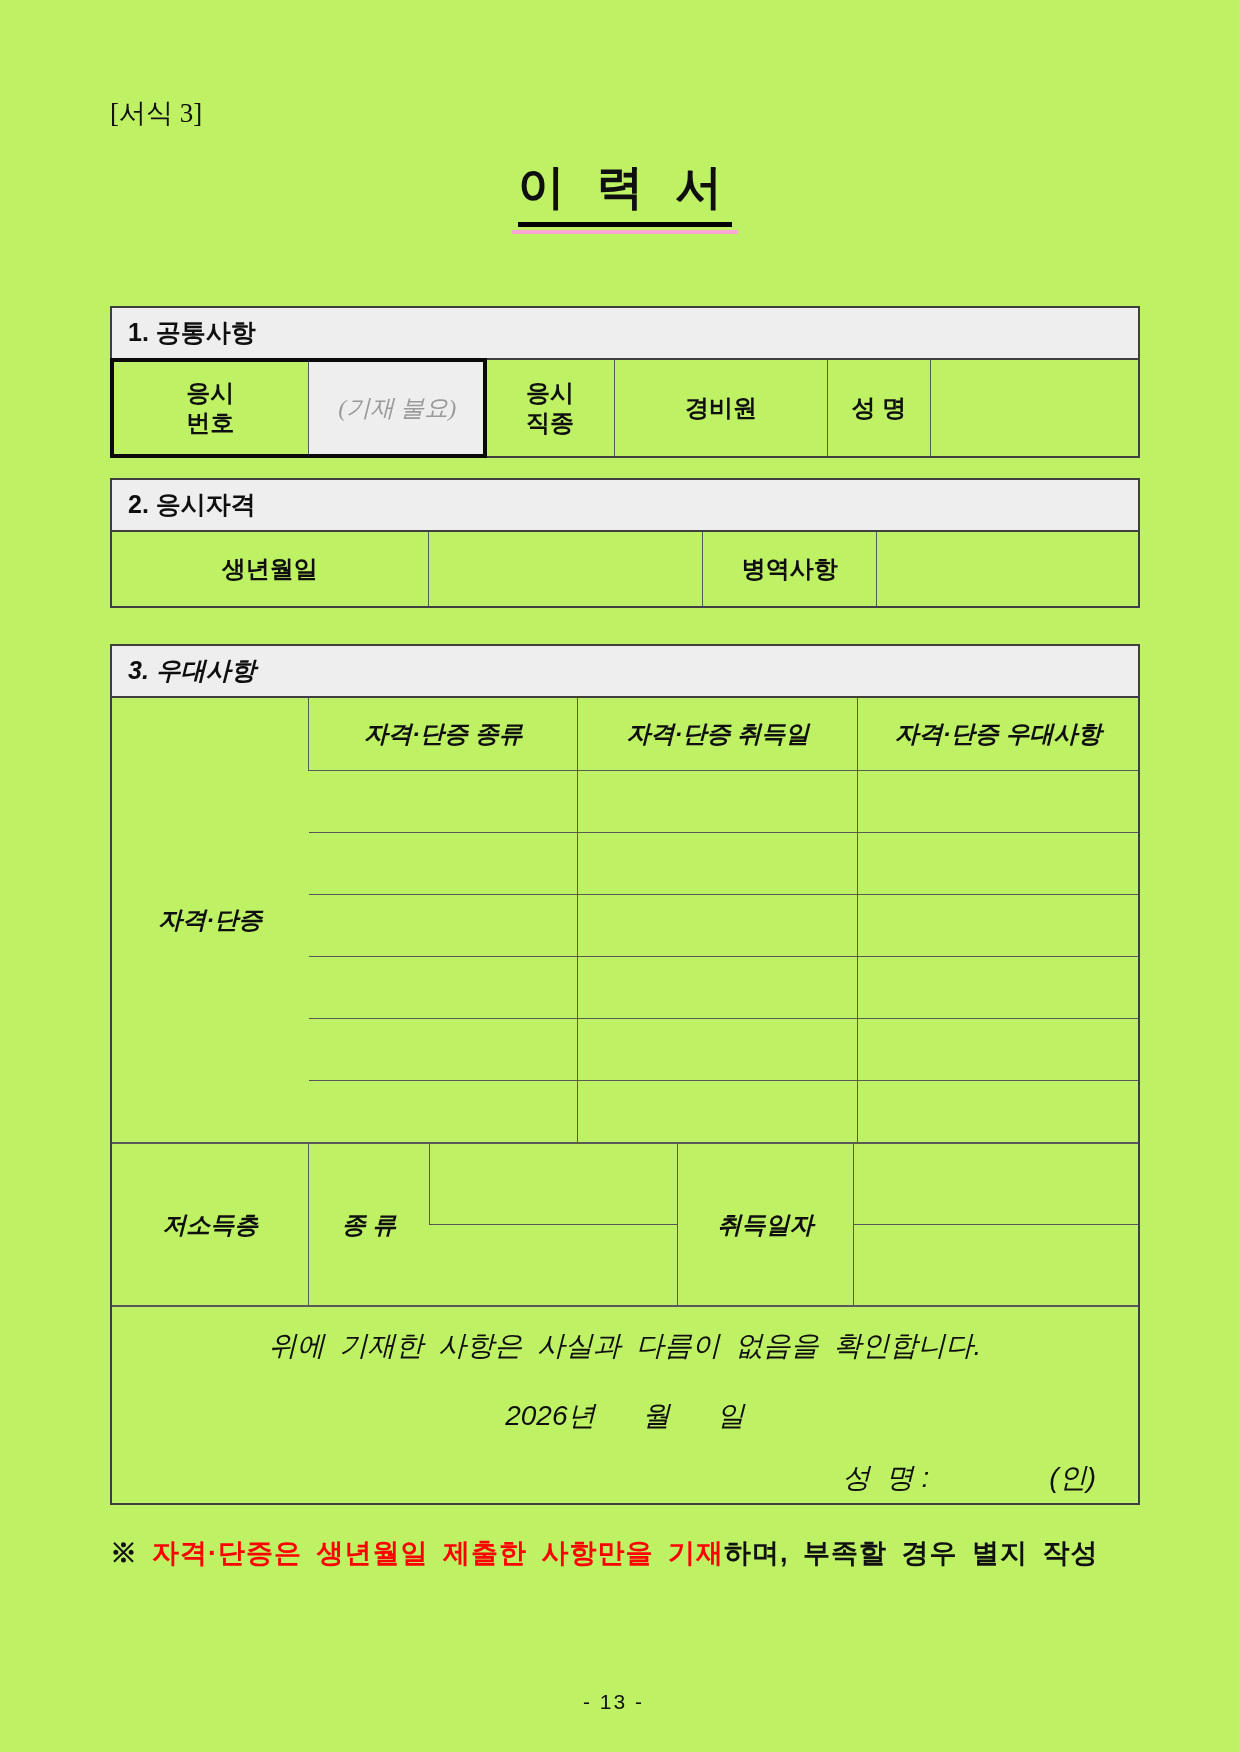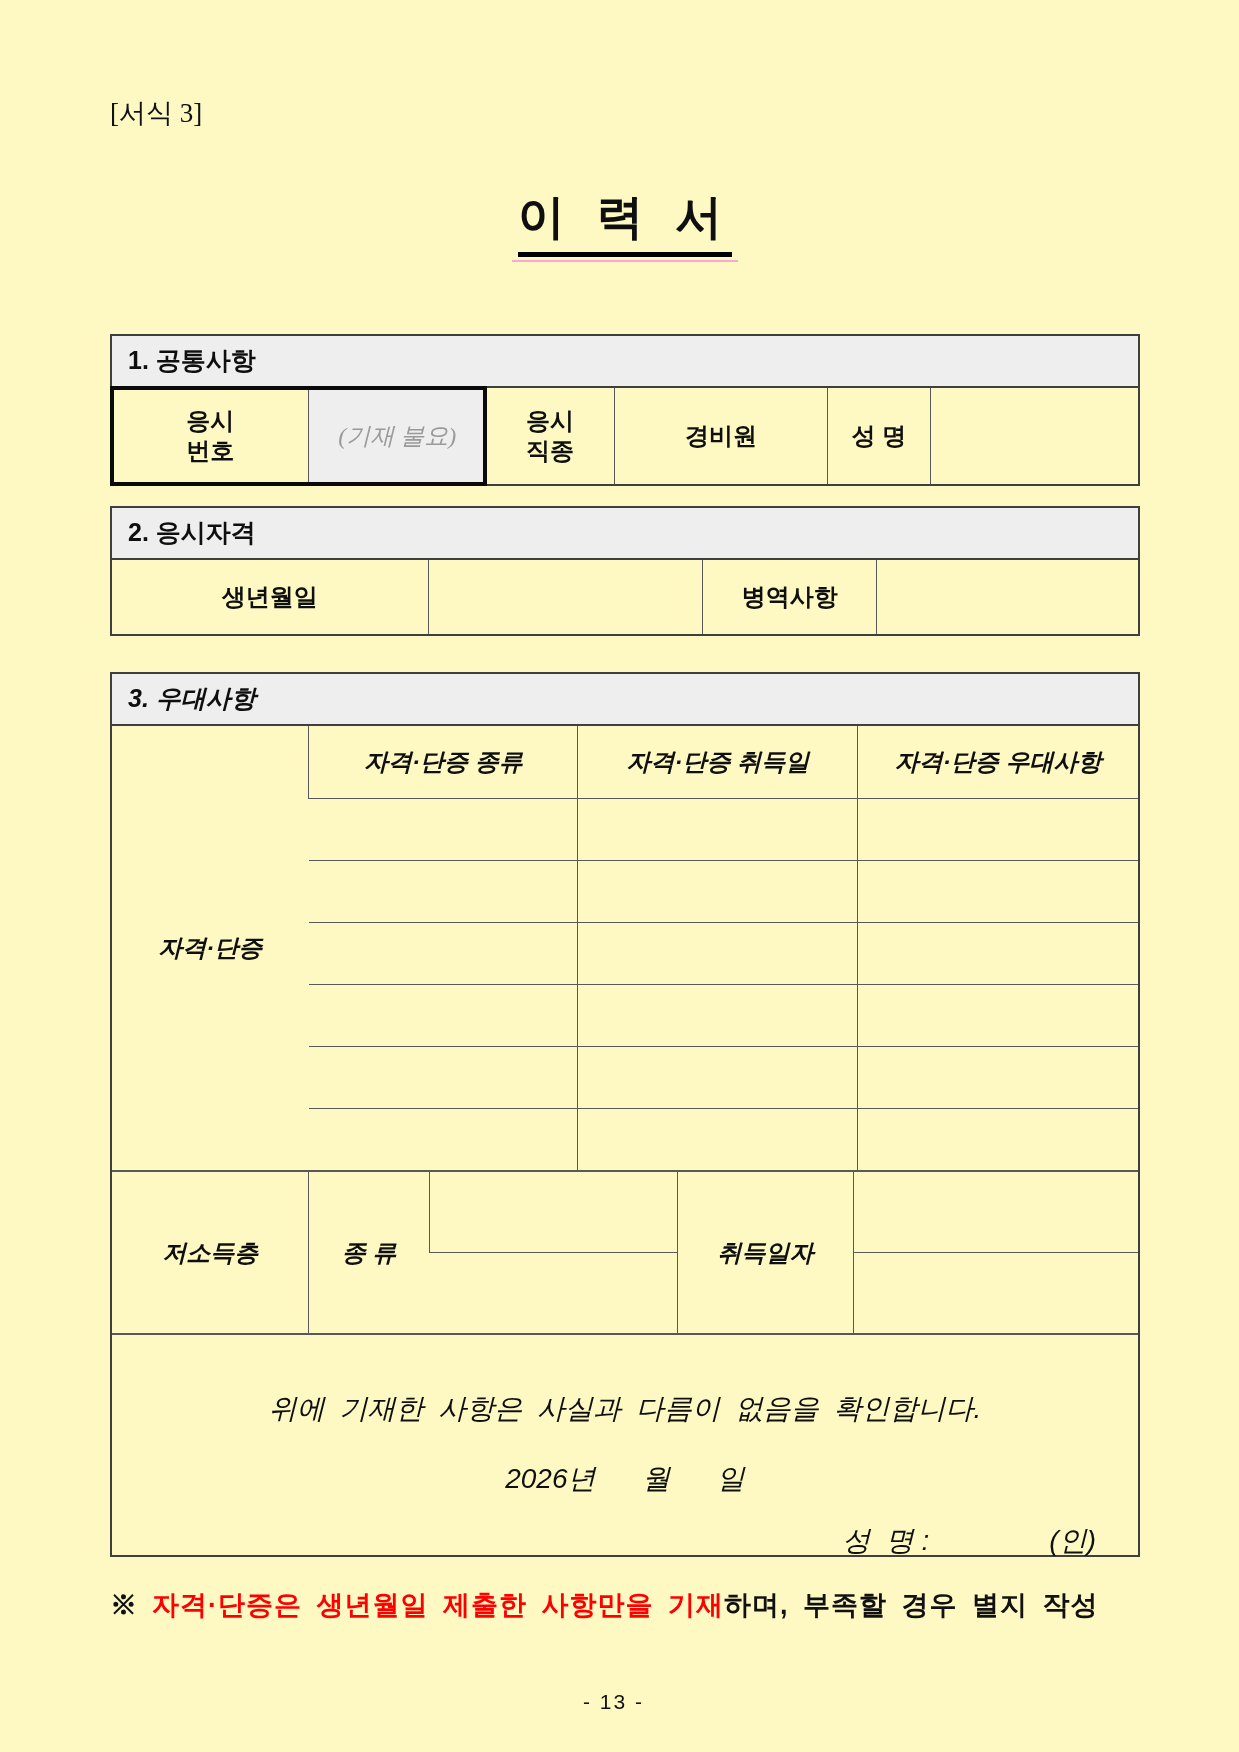--- a/index.html
+++ b/index.html
@@ -1,37 +1,36 @@
 <!DOCTYPE html>
 <html lang="ko"><head>
 <meta charset="utf-8">
 <style>
   html,body{margin:0;padding:0;background:#ffffff;}
   .page{
     position:relative;
     width:1239px;height:1752px;
     box-sizing:border-box;
     padding:96px 99px 0 110px;
-    background:#fef9c3;
+    background:#bef264;
     font-family:"Liberation Sans",sans-serif;
     color:#0f0f0f;
     overflow:hidden;
   }
   .form-tag{
     font-family:"Liberation Serif","DejaVu Serif",serif;
     font-size:27px;line-height:34px;color:#111;
   }
   .title-wrap{text-align:center;margin-top:26px;}
   .title{
     display:inline-block;
     font-family:"Liberation Serif","DejaVu Serif",serif;
     font-size:47px;font-weight:600;letter-spacing:10px;
     padding:0 6px 3px 6px;
-    border-bottom:2px solid #f9a8d4;
-    margin-top:30px;
+    border-bottom:4px solid #f9a8d4;
   }
   .title::after{content:"";display:block;height:5px;background:#000;margin-top:3px;}
 
   .sec{border:2px solid #3f3f3f;}
   .sec-head{
     background:#eeeeee;
     border-bottom:2px solid #3f3f3f;
     font-size:25px;font-weight:700;
     padding:8px 24px 9px 16px;
   }
@@ -70,22 +69,22 @@
   .t3 td{border-left:1px solid #595959;}
   .t3 td.rowlabel{border-left:none;font-weight:700;}
   .t3 tr + tr td{border-top:1px solid #595959;}
 
   table.low{border-top:2px solid #595959;}
   .low td{height:81px;}
   .low tr + tr td{border-top:1px solid #595959;}
 
   .decl{
     border-top:2px solid #595959;
-    height:222px;box-sizing:border-box;
-    padding-top:55px;
+    height:198px;box-sizing:border-box;
+    padding-top:20px;
     font-size:28px;
   }
   .decl-line1{text-align:center;word-spacing:7px;}
   .decl-line2{text-align:center;margin-top:32px;white-space:pre;}
   .decl-line3{
     display:flex;justify-content:flex-end;align-items:baseline;
     gap:120px;padding-right:42px;margin-top:24px;white-space:pre;
   }
 
   .footnote{

